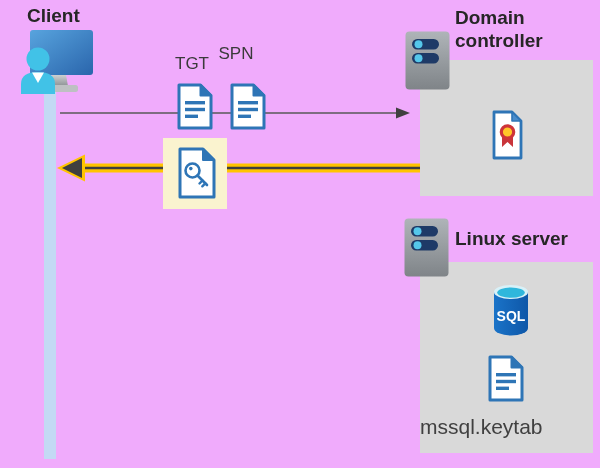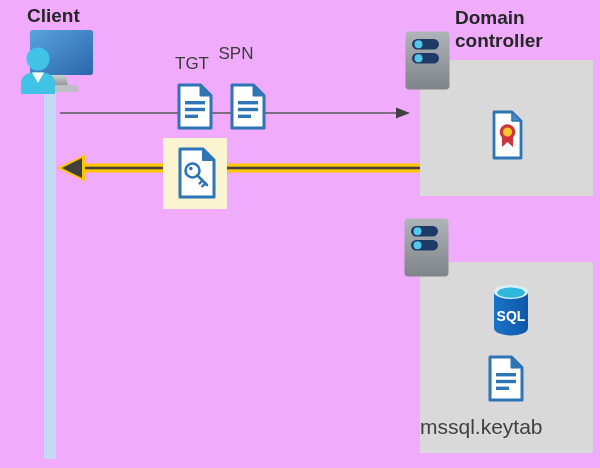--- a/index.html
+++ b/index.html
@@ -109,20 +109,21 @@
 
   <svg class="abs" style="left:492px;top:110px;" width="31" height="50" viewBox="0 0 31 50">
     <path d="M2,2 H20 L29,11 V48 H2 Z" fill="#ffffff" stroke="#2E75B6" stroke-width="2.8" stroke-linejoin="round"></path>
     <path d="M20,2 V11 H29 Z" fill="#4A8CCB" stroke="#2E75B6" stroke-width="1.6" stroke-linejoin="round"></path>
     <path d="M10,24 L21,24 L21,37 L15.5,32 L10,37 Z" fill="#C9353B"></path>
     <circle cx="15.5" cy="22" r="6.2" fill="#FFC629" stroke="#CE3439" stroke-width="3.2"></circle>
   </svg>
 
   <div class="abs panel" style="left:420px;top:262px;width:173px;height:191px;"></div>
 
+  <div class="abs heading" style="left:455px;top:227px;width:140px;">Linux server</div>
 
   <svg class="abs" style="left:404px;top:218px;" width="45" height="59" viewBox="0 0 45 59">
     <rect x="0.5" y="0.5" width="44" height="58" rx="4" fill="url(#srvGrad)"></rect>
     <rect x="7" y="8" width="27" height="10.5" rx="5.25" fill="#1E3A67"></rect>
     <circle cx="13.5" cy="13.2" r="4" fill="#55C7EA"></circle>
     <rect x="7" y="22" width="27" height="10.5" rx="5.25" fill="#1E3A67"></rect>
     <circle cx="13.5" cy="27.2" r="4" fill="#55C7EA"></circle>
   </svg>
 
   <svg class="abs" style="left:492px;top:283px;" width="38" height="54" viewBox="0 0 38 54">

